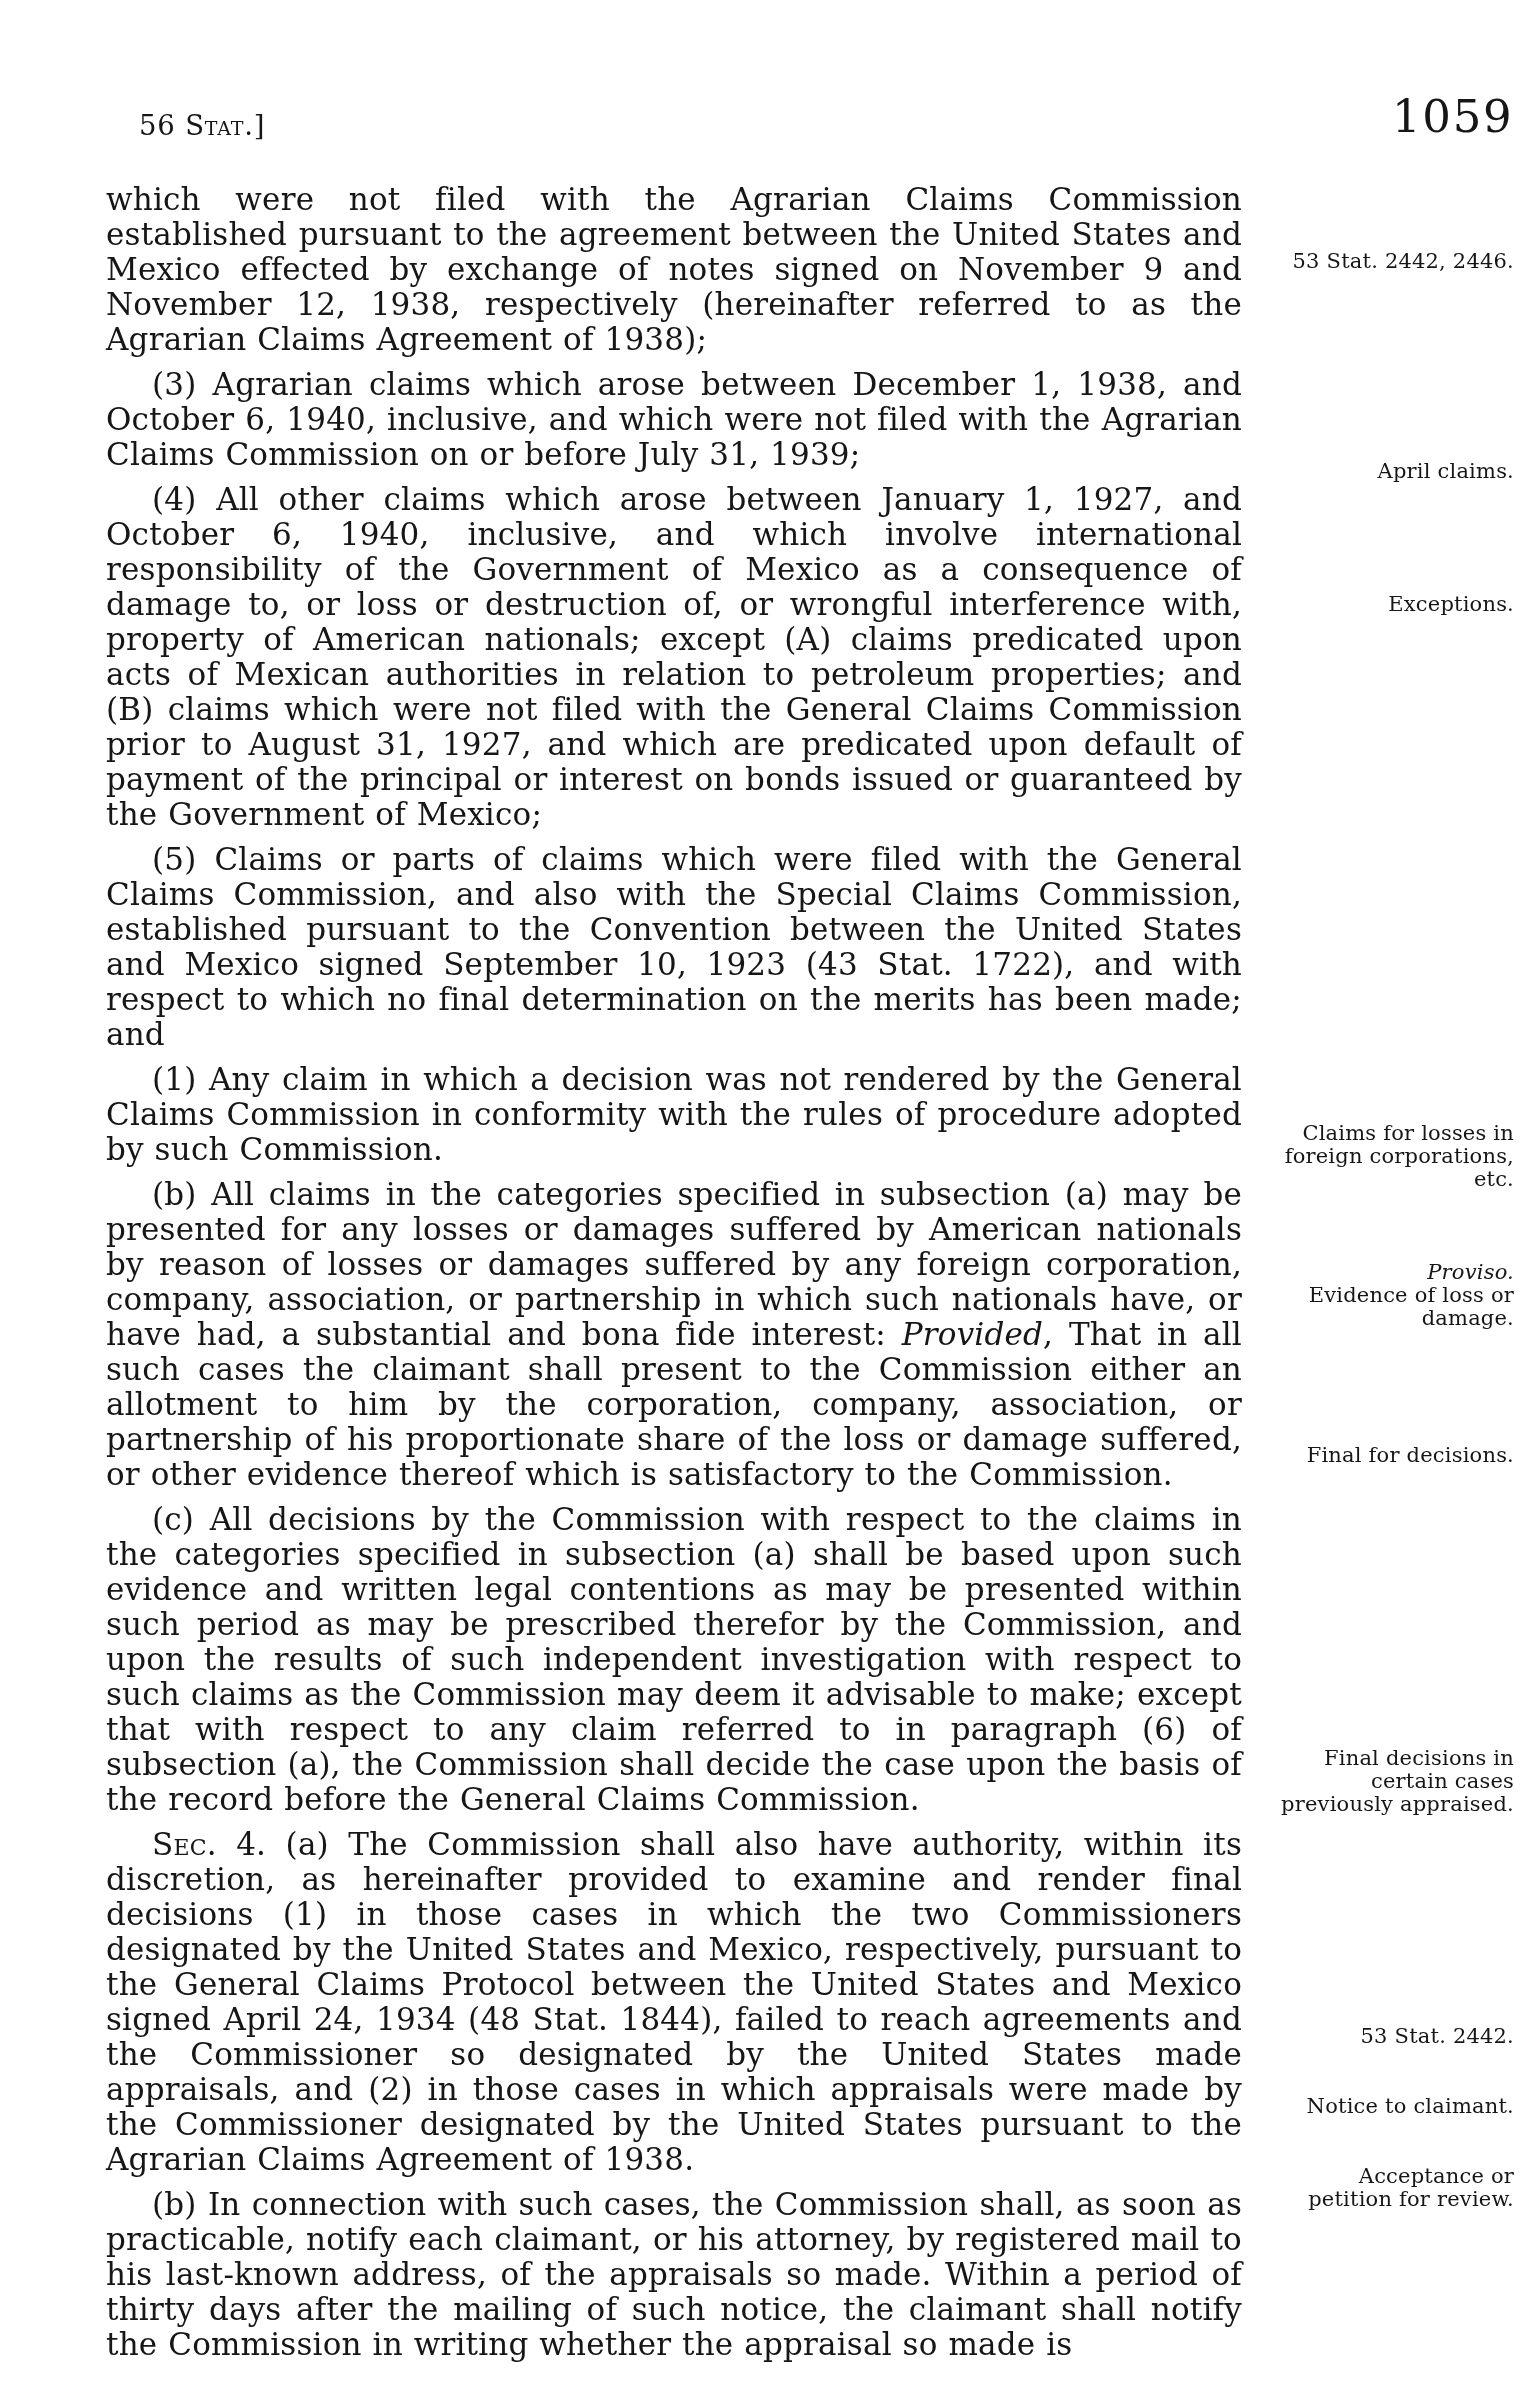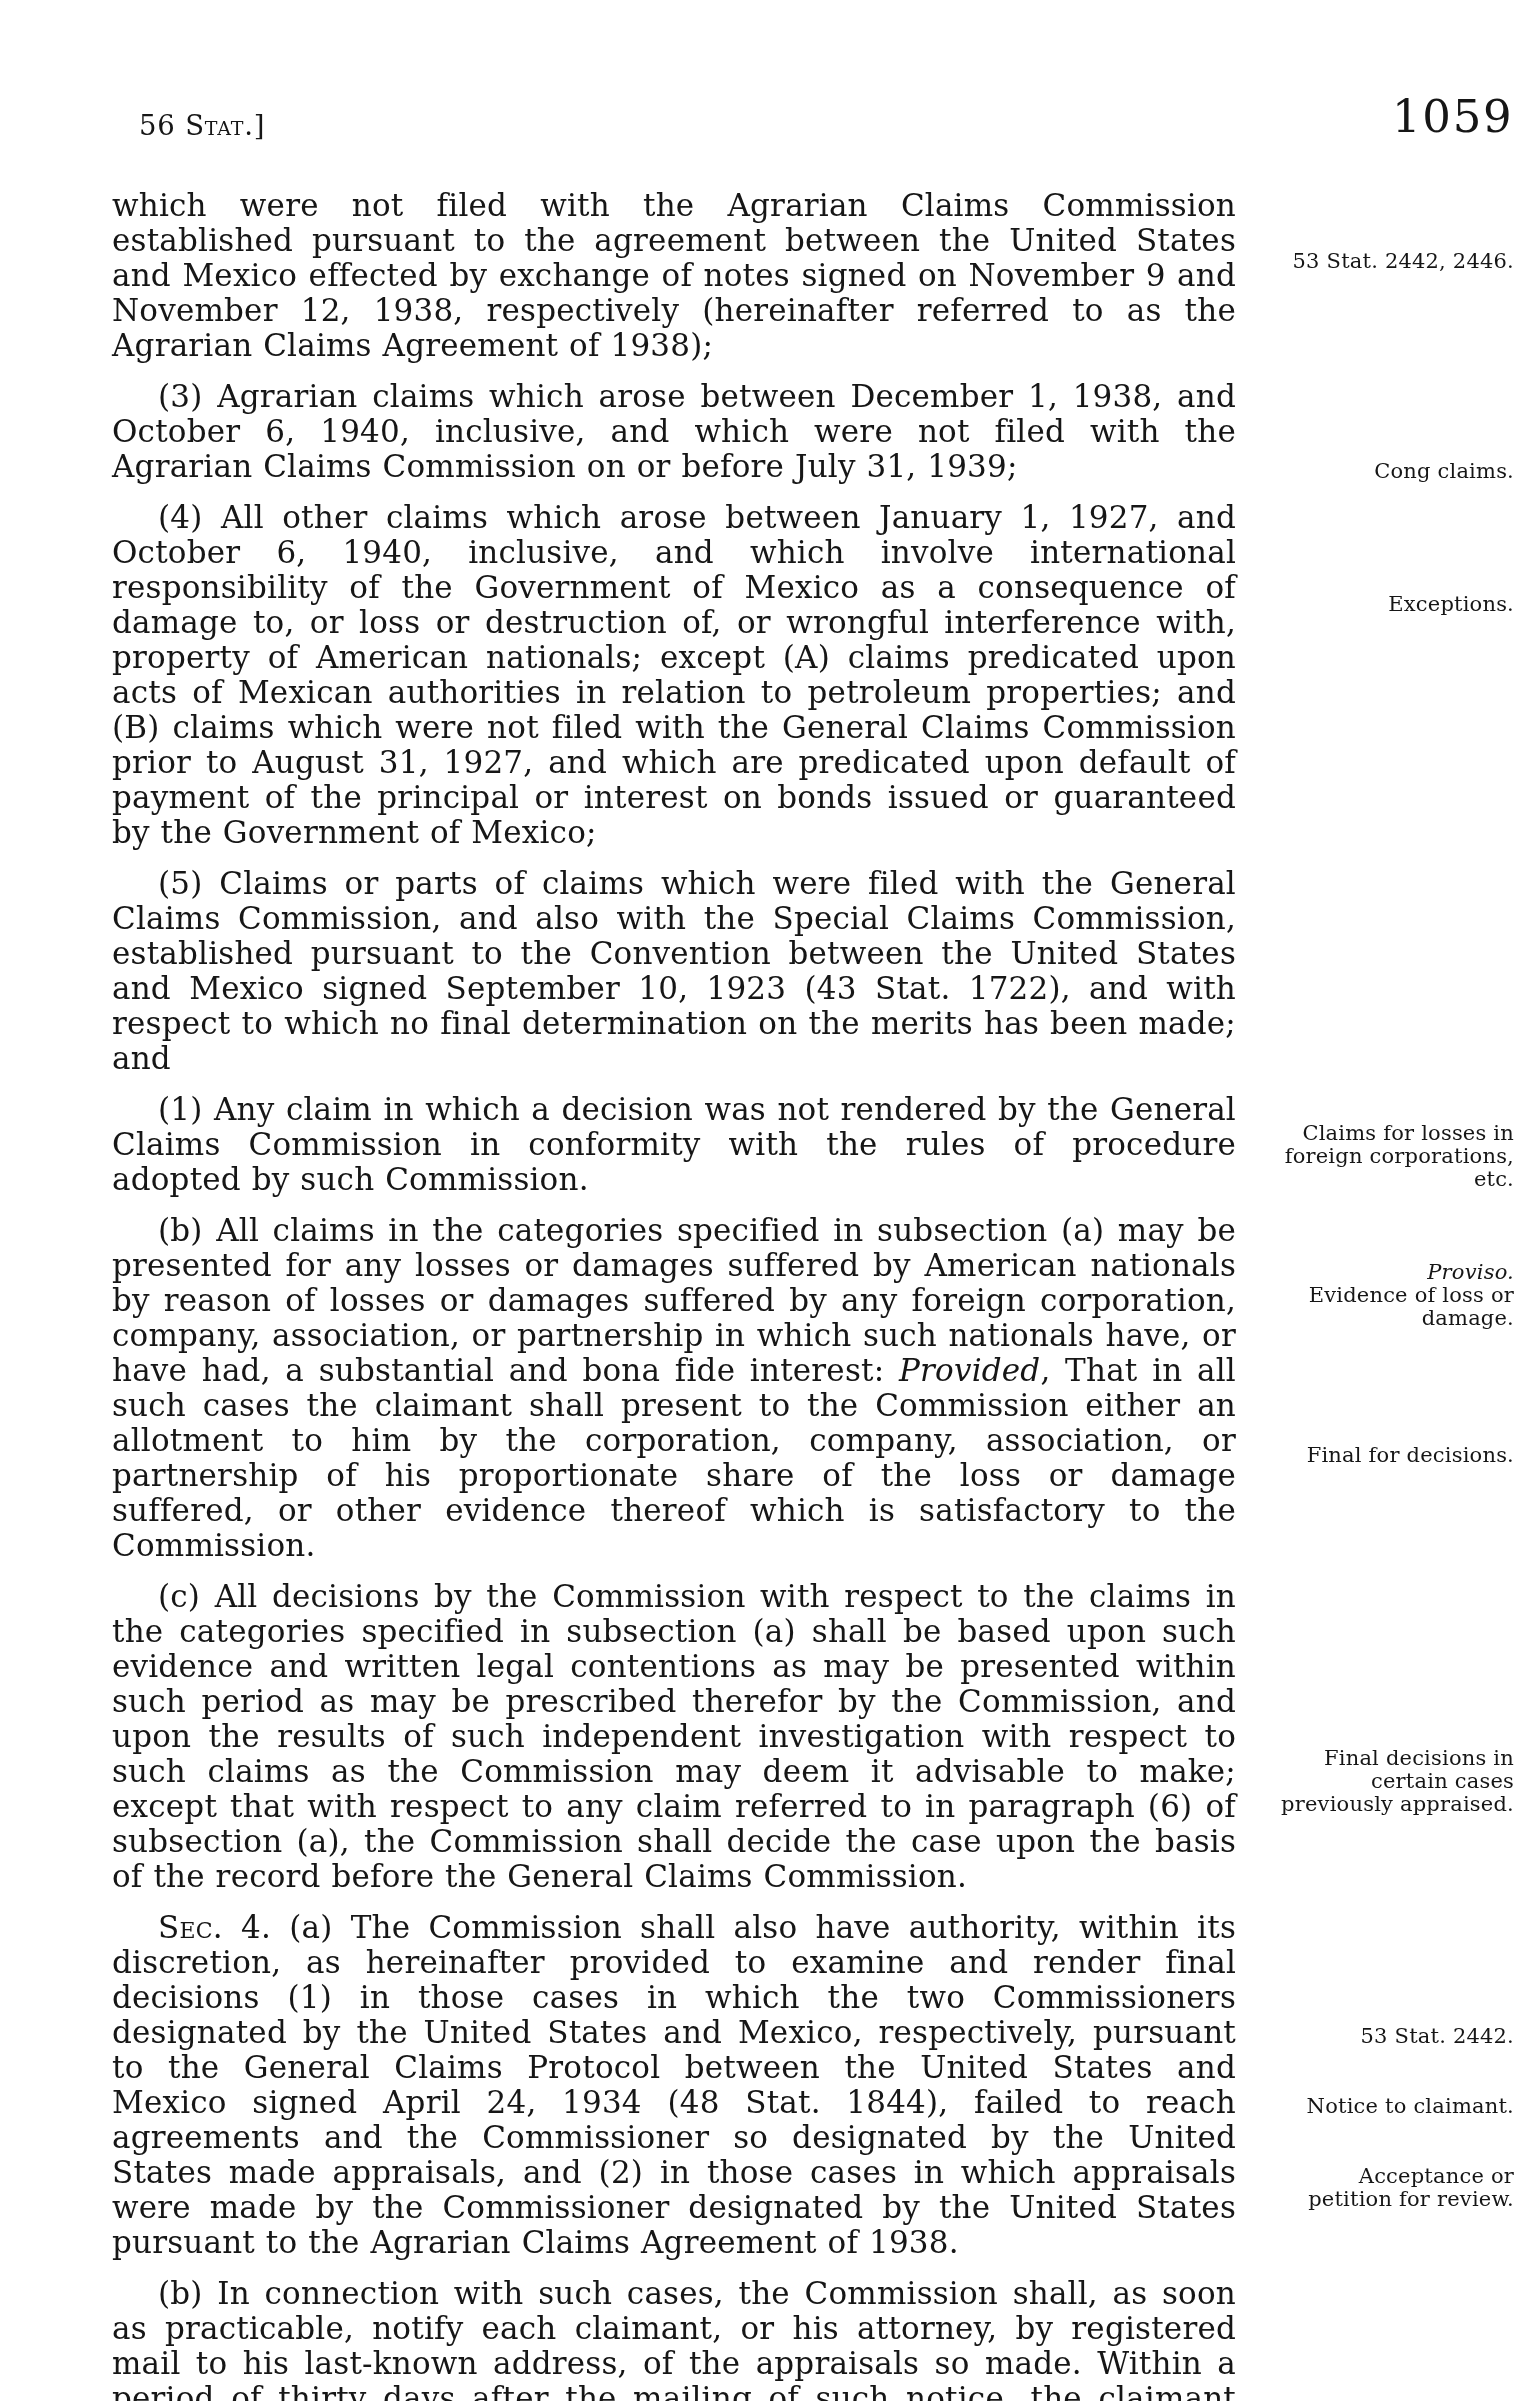--- a/index.html
+++ b/index.html
@@ -52,21 +52,21 @@
     position: absolute;
     left: 96px;
     top: 172px;
     width: 1156px;
     font-size: 31px;
     line-height: 35px;
     text-align: justify;
     letter-spacing: 0.2px;
     word-spacing: 0.8px;
   }
-  .body-column p { margin: 16px; }
+  .body-column p { margin: 10px; }
   .body-column p.indent { text-indent: 46px; }
   .sc { font-variant: small-caps; }
   .it { font-style: italic; }
   
   .margin-note {
     position: absolute;
     left: 1271px;
     width: 243px;
     font-size: 21px;
     line-height: 23px;
@@ -92,21 +92,21 @@
     <p class="indent">(4) All other claims which arose between January 1, 1927, and October 6, 1940, inclusive, and which involve international responsibility of the Government of Mexico as a consequence of damage to, or loss or destruction of, or wrongful interference with, property of American nationals; except (A) claims predicated upon acts of Mexican authorities in relation to petroleum properties; and (B) claims which were not filed with the General Claims Commission prior to August 31, 1927, and which are predicated upon default of payment of the principal or interest on bonds issued or guaranteed by the Government of Mexico;</p>
     <p class="indent">(5) Claims or parts of claims which were filed with the General Claims Commission, and also with the Special Claims Commission, established pursuant to the Convention between the United States and Mexico signed September 10, 1923 (43 Stat. 1722), and with respect to which no final determination on the merits has been made; and</p>
     <p class="indent">(1) Any claim in which a decision was not rendered by the General Claims Commission in conformity with the rules of procedure adopted by such Commission.</p>
     <p class="indent"><span>(b) All claims in the categories specified in subsection (a) may be presented for any losses or damages suffered by American nationals by reason of losses or damages suffered by any foreign corporation, company, association, or partnership in which such nationals have, or have had, a substantial and bona fide interest: </span><span class="it">Provided</span><span>, That in all such cases the claimant shall present to the Commission either an allotment to him by the corporation, company, association, or partnership of his proportionate share of the loss or damage suffered, or other evidence thereof which is satisfactory to the Commission.</span></p>
     <p class="indent">(c) All decisions by the Commission with respect to the claims in the categories specified in subsection (a) shall be based upon such evidence and written legal contentions as may be presented within such period as may be prescribed therefor by the Commission, and upon the results of such independent investigation with respect to such claims as the Commission may deem it advisable to make; except that with respect to any claim referred to in paragraph (6) of subsection (a), the Commission shall decide the case upon the basis of the record before the General Claims Commission.</p>
     <p class="indent"><span class="sc">Sec.</span><span> 4. (a) The Commission shall also have authority, within its discretion, as hereinafter provided to examine and render final decisions (1) in those cases in which the two Commissioners designated by the United States and Mexico, respectively, pursuant to the General Claims Protocol between the United States and Mexico signed April 24, 1934 (48 Stat. 1844), failed to reach agreements and the Commissioner so designated by the United States made appraisals, and (2) in those cases in which appraisals were made by the Commissioner designated by the United States pursuant to the Agrarian Claims Agreement of 1938.</span></p>
     <p class="indent">(b) In connection with such cases, the Commission shall, as soon as practicable, notify each claimant, or his attorney, by registered mail to his last-known address, of the appraisals so made.  Within a period of thirty days after the mailing of such notice, the claimant shall notify the Commission in writing whether the appraisal so made is</p>
   </div>
 
   <div class="margin-note" style="top:250px">53 Stat. 2442, 2446.</div>
-  <div class="margin-note" style="top:460px">Cong claims.</div>
+  <div class="margin-note" style="top:460px">April claims.</div>
   <div class="margin-note" style="top:593px">Exceptions.</div>
   <div class="margin-note" style="top:1122px">Claims for losses in foreign corporations, etc.</div>
   <div class="margin-note it" style="top:1261px">Proviso.</div>
   <div class="margin-note" style="top:1284px">Evidence of loss or damage.</div>
   <div class="margin-note" style="top:1444px">Final for decisions.</div>
   <div class="margin-note" style="top:1747px">Final decisions in certain cases previously appraised.</div>
   <div class="margin-note" style="top:2025px">53 Stat. 2442.</div>
   <div class="margin-note" style="top:2095px">Notice to claimant.</div>
   <div class="margin-note" style="top:2165px">Acceptance or petition for review.</div>
 

